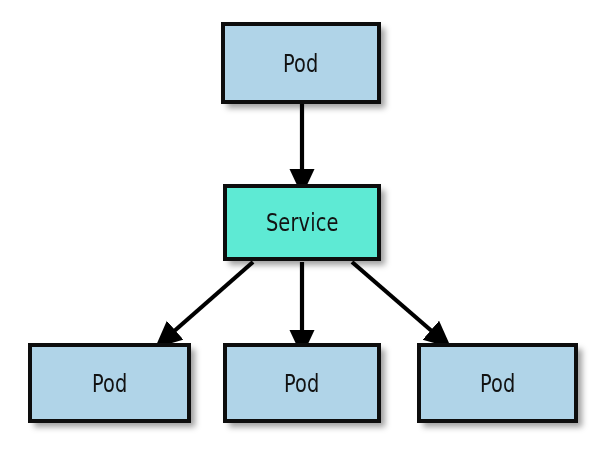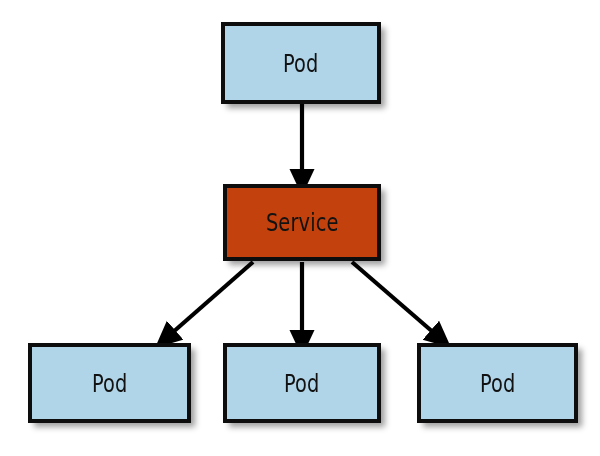--- a/index.html
+++ b/index.html
@@ -52,21 +52,21 @@
     top: 22px;
     width: 160px;
     height: 82px;
     background: #b0d4e8;
   }
   #node-service {
     left: 223px;
     top: 184px;
     width: 158px;
     height: 77px;
-    background: #c2410c;
+    background: #5eead4;
   }
   #node-pod-left {
     left: 28px;
     top: 343px;
     width: 163px;
     height: 80px;
     background: #b0d4e8;
   }
   #node-pod-middle {
     left: 223px;

